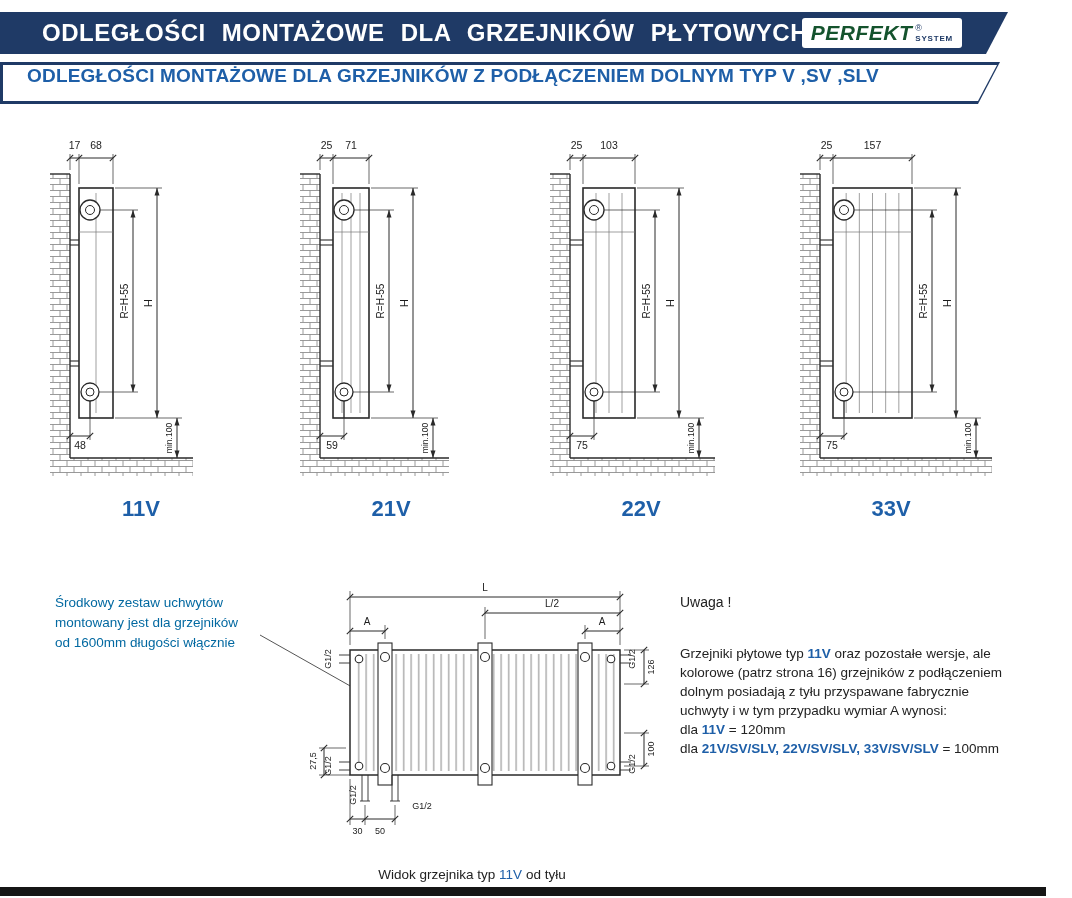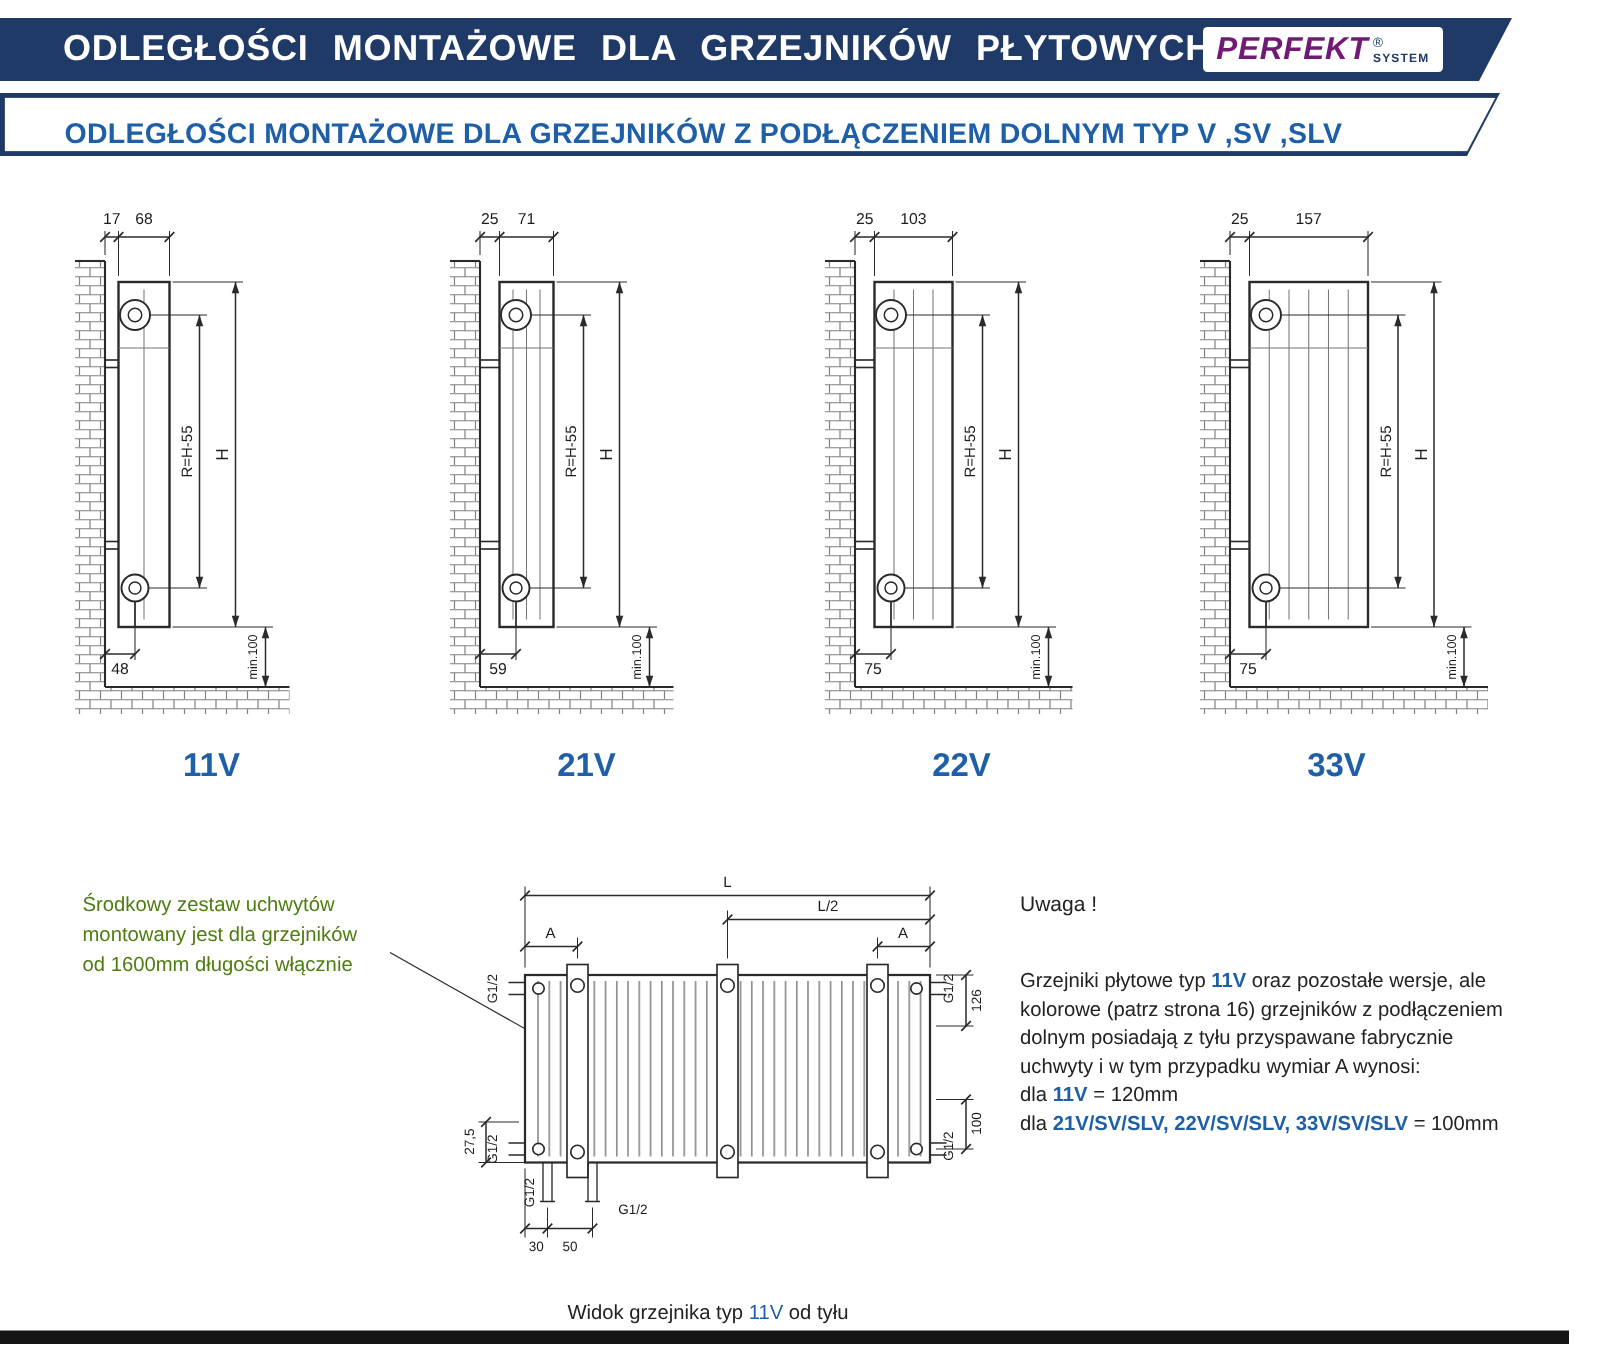--- a/index.html
+++ b/index.html
@@ -8,43 +8,43 @@
        font-family:"Liberation Sans","DejaVu Sans",sans-serif;color:#222}
   .page{position:absolute;inset:0;background:#fff}
 
   
   .banner1{position:absolute;left:0;top:12px;width:1008px;height:42px;background:#1f3a66;
            clip-path:polygon(0 0,100% 0,calc(100% - 22px) 100%,0 100%);
            display:flex;align-items:center;padding-left:42px}
   .banner1-title{color:#fff;font-size:24px;font-weight:bold;letter-spacing:.5px;word-spacing:9px;white-space:nowrap}
   .logo-box{position:absolute;right:46px;top:6px;height:30px;background:#fff;border-radius:3px;
             display:flex;align-items:center;padding:0 9px;gap:3px}
-  .logo-main{color:#701a75;font-weight:bold;font-style:italic;font-size:21px;letter-spacing:.5px}
+  .logo-main{color:#14532d;font-weight:bold;font-style:italic;font-size:21px;letter-spacing:.5px}
   .logo-col{display:flex;flex-direction:column;align-items:flex-start;line-height:1;gap:2px}
   .logo-r{font-size:9px;color:#1f3a66}
   .logo-sub{font-size:8px;color:#1f3a66;font-weight:bold;letter-spacing:.8px}
 
   .banner2{position:absolute;left:0;top:62px;width:1000px;height:42px;background:#1f3a66;
            clip-path:polygon(0 0,100% 0,calc(100% - 22px) 100%,0 100%)}
   .banner2-inner{position:absolute;left:3px;top:3px;right:3px;bottom:3px;background:#fff;
            clip-path:polygon(0 0,100% 0,calc(100% - 19px) 100%,0 100%);
-           display:flex;align-items:flex-end;padding-left:40px}
+           display:flex;align-items:flex-start;padding-left:24px}
   .banner2-title{color:#1e5fa8;font-size:19px;font-weight:bold;letter-spacing:.2px;white-space:nowrap}
 
   
   .diagrams{position:absolute;left:28px;top:118px;width:1016px;display:flex;justify-content:center}
   .sd{width:250px}
   .sd-cap{display:block;text-align:center;margin-top:8px;transform:translateX(-20px);
           color:#1e5fa8;font-size:22px;font-weight:bold}
   svg text{font-family:"Liberation Sans","DejaVu Sans",sans-serif}
 
   
   .bottom{position:absolute;left:0;top:545px;width:1072px;height:345px}
   .leader{position:absolute;left:0;top:0;pointer-events:none}
-  .note-left{position:absolute;left:55px;top:48px;font-size:13.5px;line-height:20px;color:#4d7c0f}
+  .note-left{position:absolute;left:55px;top:48px;font-size:13.5px;line-height:20px;color:#0369a1}
   .rear{position:absolute;left:280px;top:10px}
   .rear-caption{position:absolute;left:272px;top:322px;width:400px;text-align:center;font-size:13.5px;color:#222}
   .note-right{position:absolute;left:680px;top:48px;width:390px;font-size:13.5px;line-height:19px;color:#222}
   .nr-title{margin-bottom:32px;font-size:14px}
   .mt{margin-top:0}
   .accent{color:#1e5fa8;font-weight:bold}
   .accent2{color:#1e5fa8}
 
   
   .dl{stroke:#2a2a2a;stroke-width:1}

